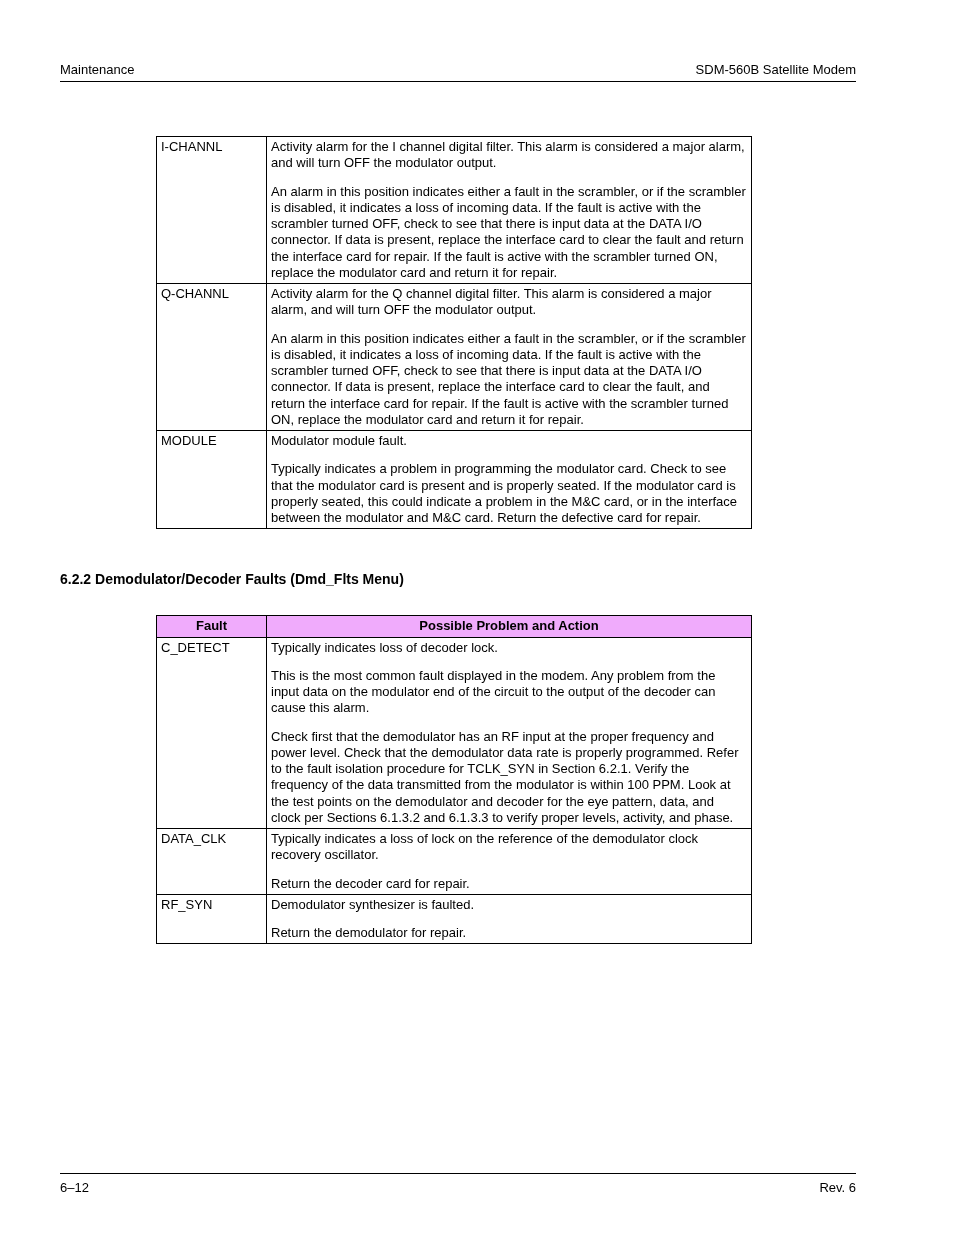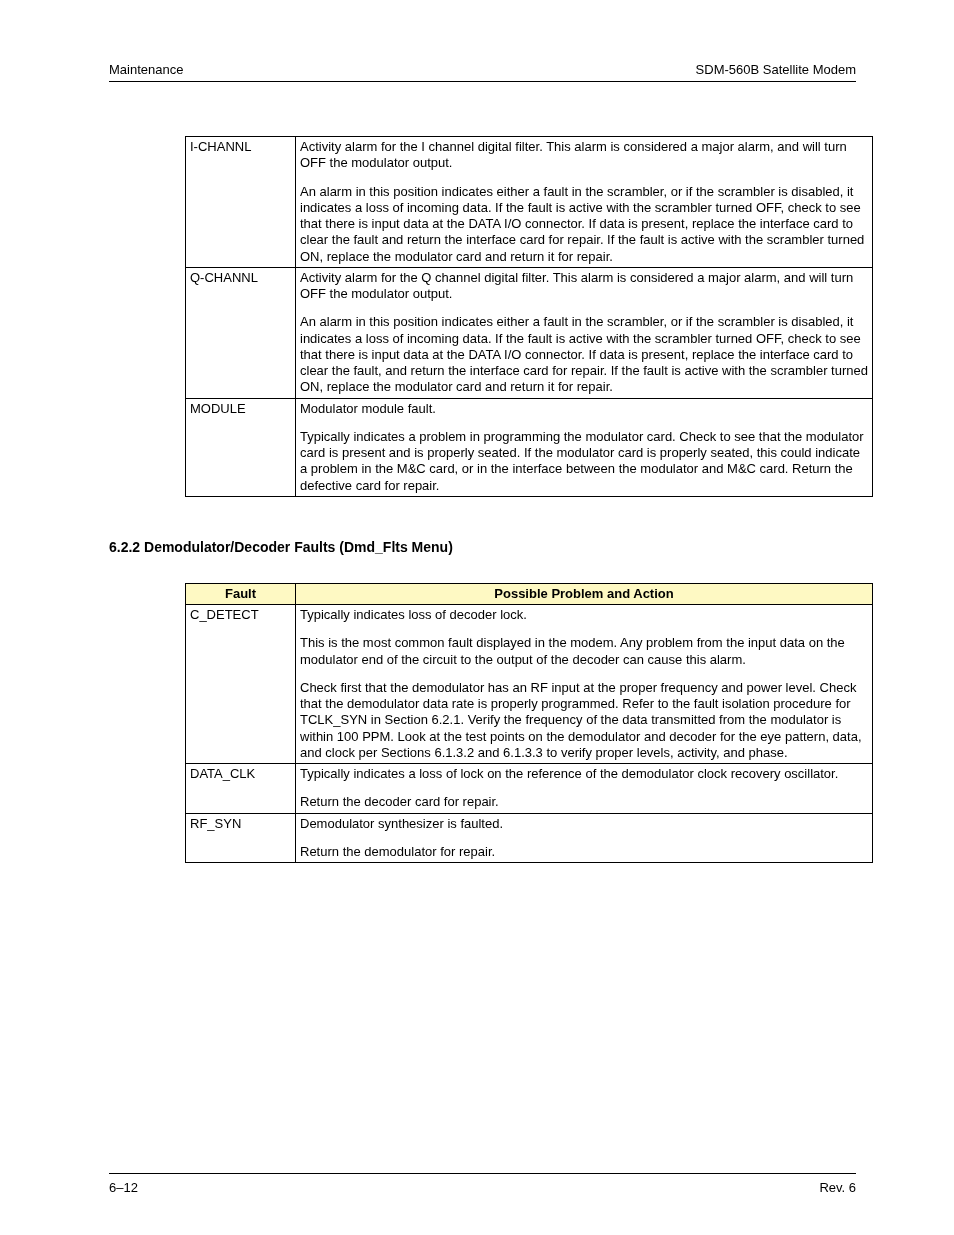--- a/index.html
+++ b/index.html
@@ -7,53 +7,53 @@
     font-family: Arial, Helvetica, sans-serif;
     margin: 0;
     padding: 0;
     background: #fff;
     color: #000;
   }
   .page {
     width: 954px;
     height: 1235px;
     box-sizing: border-box;
-    padding: 62px 98px 40px 109px;
+    padding: 62px 98px 40px 60px;
     position: relative;
     display: flex;
     flex-direction: column;
   }
   .header-row {
     display: flex;
     justify-content: space-between;
     font-size: 13px;
     padding-bottom: 4px;
   }
   .header-line {
     border-bottom: 1px solid #000;
     margin-bottom: 54px;
   }
   .content {
     flex: 1;
   }
   table.faults {
     border-collapse: collapse;
-    width: 688px;
-    margin-left: 76px;
+    width: 596px;
+    margin-left: 96px;
     font-size: 13px;
   }
   table.faults td, table.faults th {
     border: 1px solid #000;
     padding: 2px 4px 2px 4px;
     vertical-align: top;
     text-align: left;
     line-height: 1.25;
   }
   table.faults th {
-    background: #fef9c3;
+    background: #f0abfc;
     text-align: center;
     font-weight: bold;
   }
   .col-fault { width: 110px; }
   .para { margin: 0 0 12px 0; }
   .para:last-child { margin-bottom: 0; }
   h2.section {
     font-size: 14px;
     font-weight: bold;
     margin: 42px 0 28px 0;

